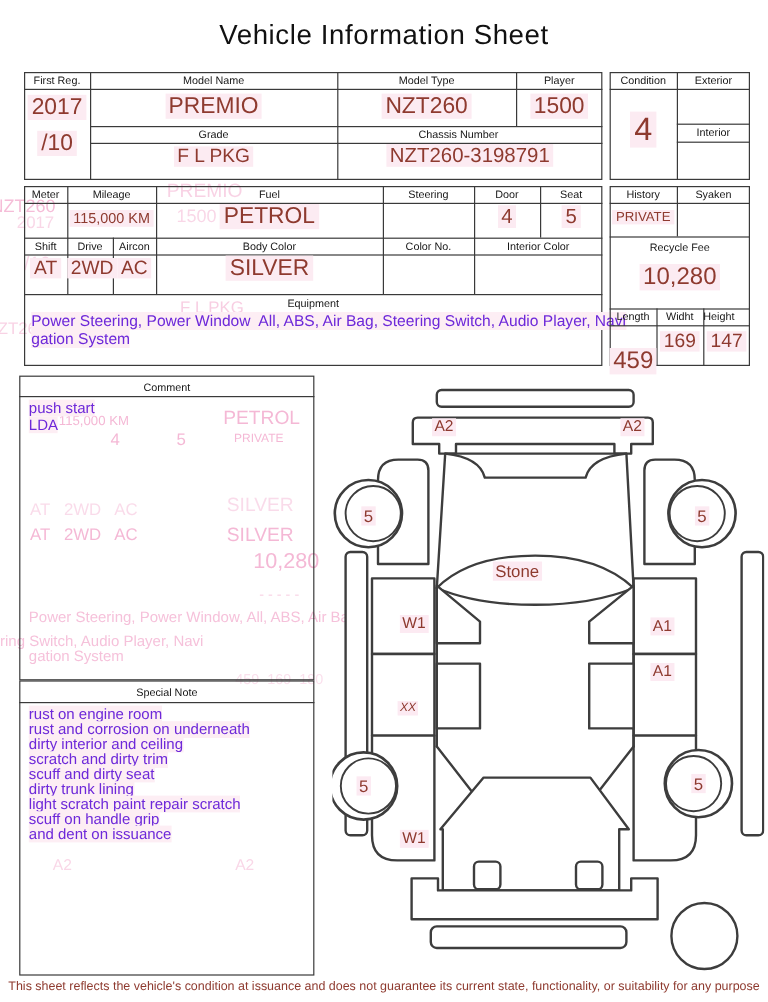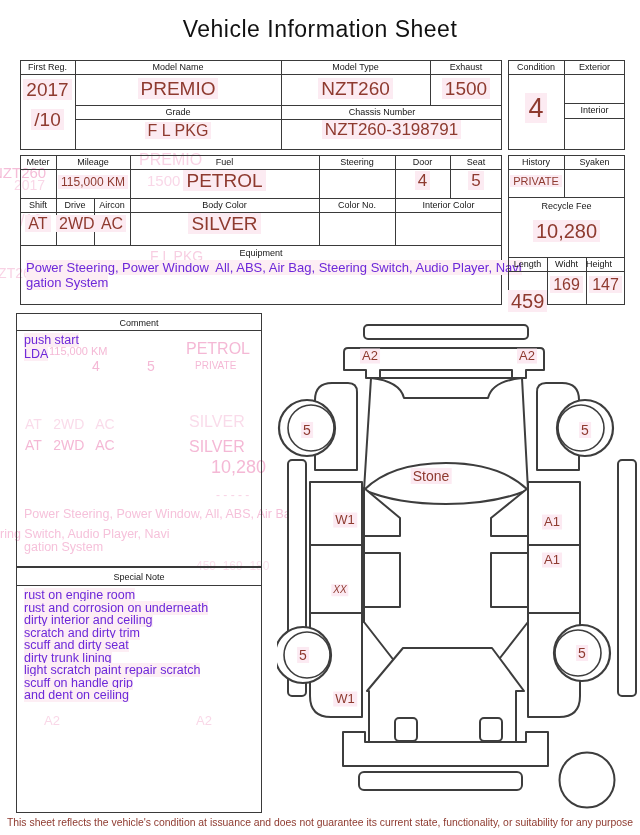--- a/index.html
+++ b/index.html
@@ -61,21 +61,21 @@
   <i class="vl" style="left:75px;top:60px;height:90px"></i>
   <i class="vl" style="left:281px;top:60px;height:90px"></i>
   <i class="vl" style="left:430px;top:60px;height:45px"></i>
   <i class="hl" style="left:20px;top:74px;width:482px"></i>
   <i class="hl" style="left:75px;top:105px;width:427px"></i>
   <i class="hl" style="left:75px;top:119px;width:427px"></i>
 
   <div class="hdr" style="left:20px;top:62px;width:55px">First Reg.</div>
   <div class="hdr" style="left:75px;top:62px;width:206px">Model Name</div>
   <div class="hdr" style="left:281px;top:62px;width:149px">Model Type</div>
-  <div class="hdr" style="left:430px;top:62px;width:72px">Exhaust</div>
+  <div class="hdr" style="left:430px;top:62px;width:72px">Player</div>
   <div class="val" style="left:20px;top:80px;width:55px;font-size:19px"><span>2017</span></div>
   <div class="val" style="left:20px;top:110px;width:55px;font-size:19px"><span>/10</span></div>
   <div class="val" style="left:75px;top:79px;width:206px;font-size:19px"><span>PREMIO</span></div>
   <div class="val" style="left:281px;top:79px;width:149px;font-size:19px"><span>NZT260</span></div>
   <div class="val" style="left:430px;top:79px;width:72px;font-size:19px"><span>1500</span></div>
   <div class="hdr" style="left:75px;top:107px;width:206px">Grade</div>
   <div class="hdr" style="left:281px;top:107px;width:202px">Chassis Number</div>
   <div class="val" style="left:75px;top:123px;width:206px;font-size:16px"><span>F L PKG</span></div>
   <div class="val" style="left:281px;top:121px;width:221px;font-size:17px"><span>NZT260-3198791</span></div>
 
@@ -161,21 +161,21 @@
   <i class="hl" style="left:16px;top:585px;width:246px"></i>
   <div class="txt-lines" style="left:24px;top:589px;width:232px;font-size:12.5px;line-height:12.5px">
       <div class="txline"><span>rust on engine room</span></div>
       <div class="txline"><span>rust and corrosion on underneath</span></div>
       <div class="txline"><span>dirty interior and ceiling</span></div>
       <div class="txline"><span>scratch and dirty trim</span></div>
       <div class="txline"><span>scuff and dirty seat</span></div>
       <div class="txline"><span>dirty trunk lining</span></div>
       <div class="txline"><span>light scratch paint repair scratch</span></div>
       <div class="txline"><span>scuff on handle grip</span></div>
-      <div class="txline"><span>and dent on ceiling</span></div>
+      <div class="txline"><span>and dent on issuance</span></div>
     </div>
 
   <div style="position:absolute;left:277px;top:312px;width:360px;height:500px">
     <svg viewBox="0 0 360 500" width="360" height="500" fill="none" stroke="#3d3d3d" stroke-width="2" stroke-linejoin="round" stroke-linecap="round">
 
       <rect x="11" y="148" width="18" height="236" rx="4" fill="#fff"></rect>
       <rect x="341" y="148" width="18" height="236" rx="4" fill="#fff"></rect>
 
       <path d="M38,158 V88 Q38,71 55,71 H71 Q80,71 80,80 V158 Z" fill="#fff"></path>
       <rect x="33" y="170" width="52" height="63" fill="#fff"></rect>

